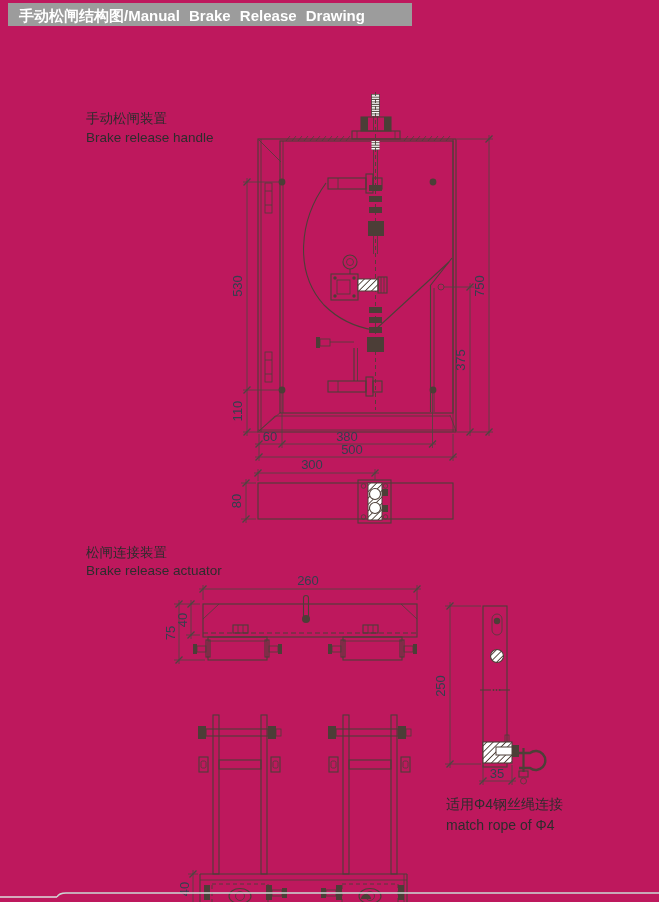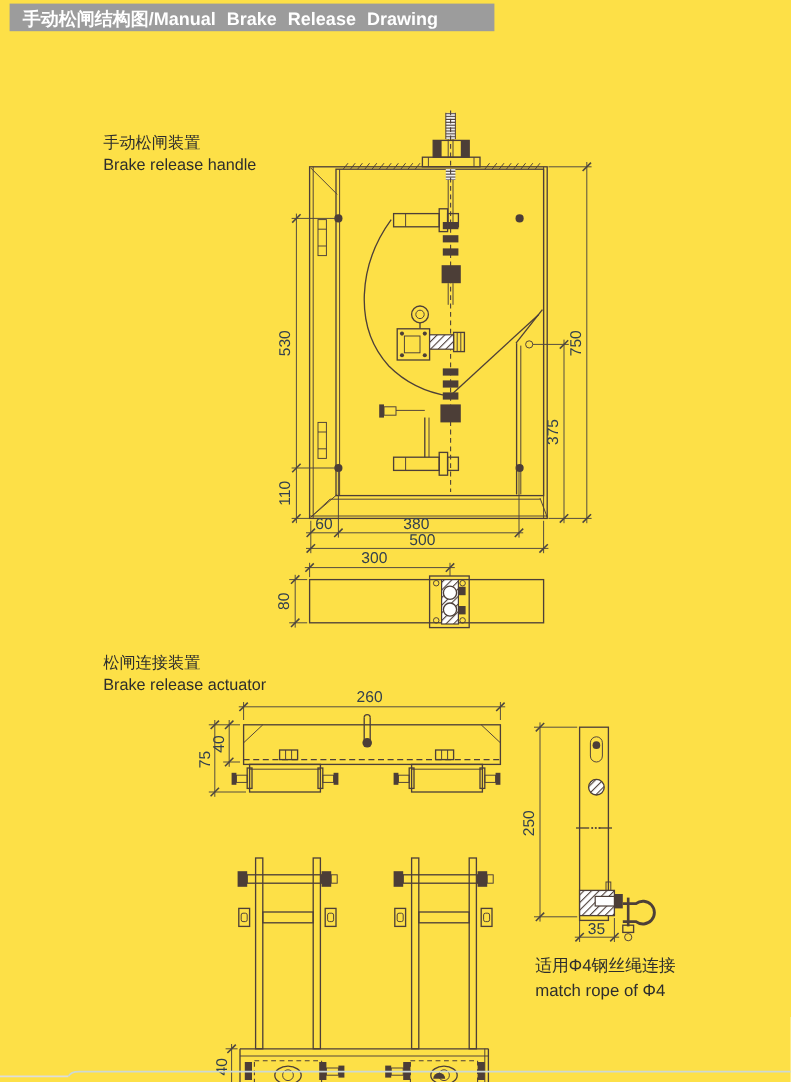--- a/index.html
+++ b/index.html
@@ -1,16 +1,16 @@
 <!DOCTYPE html>
 <html><head>
 <meta charset="utf-8">
 <style>
   html,body{margin:0;padding:0;background:#ffffff;}
-  .page{position:relative;width:659px;height:902px;background:#fde047;overflow:hidden;
+  .page{position:relative;width:659px;height:902px;background:#be185d;overflow:hidden;
         font-family:"Liberation Sans",sans-serif;}
   svg{position:absolute;left:0;top:0;}
   
   .ln{stroke:#4d3f38;fill:none;stroke-width:1.1;}
   .lt{stroke:#4d3f38;fill:none;stroke-width:0.8;}
   .dash{stroke:#4d3f38;fill:none;stroke-width:1;stroke-dasharray:5 3;}
   .dashf{stroke:#4d3f38;fill:none;stroke-width:0.9;stroke-dasharray:4 3;}
   .fl{fill:#4c3e37;stroke:none;}
   .dim{stroke:#4d4640;fill:none;stroke-width:0.8;}
   .tick{stroke:#4d4640;stroke-width:1.3;}

